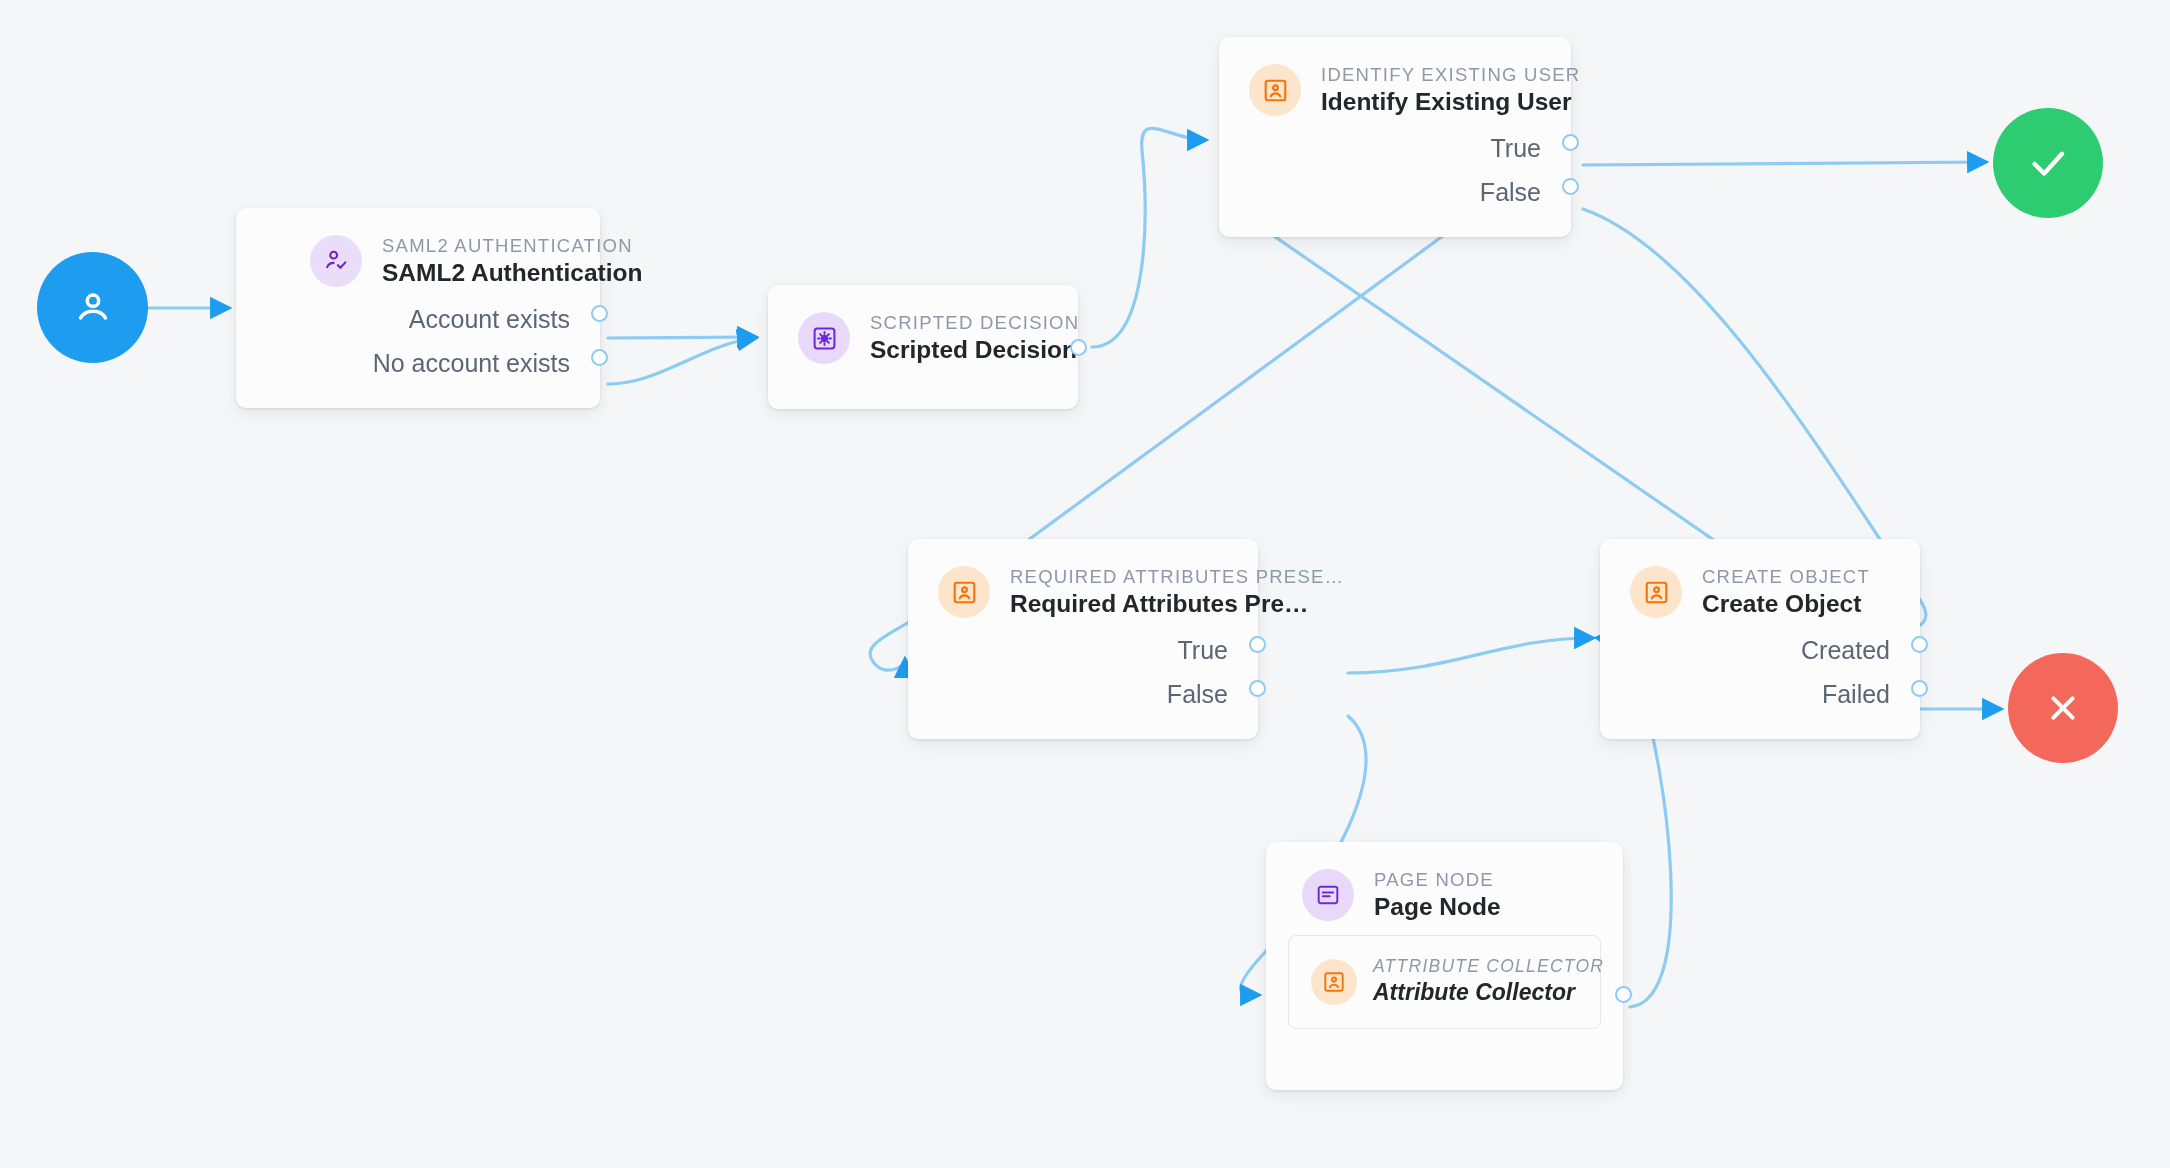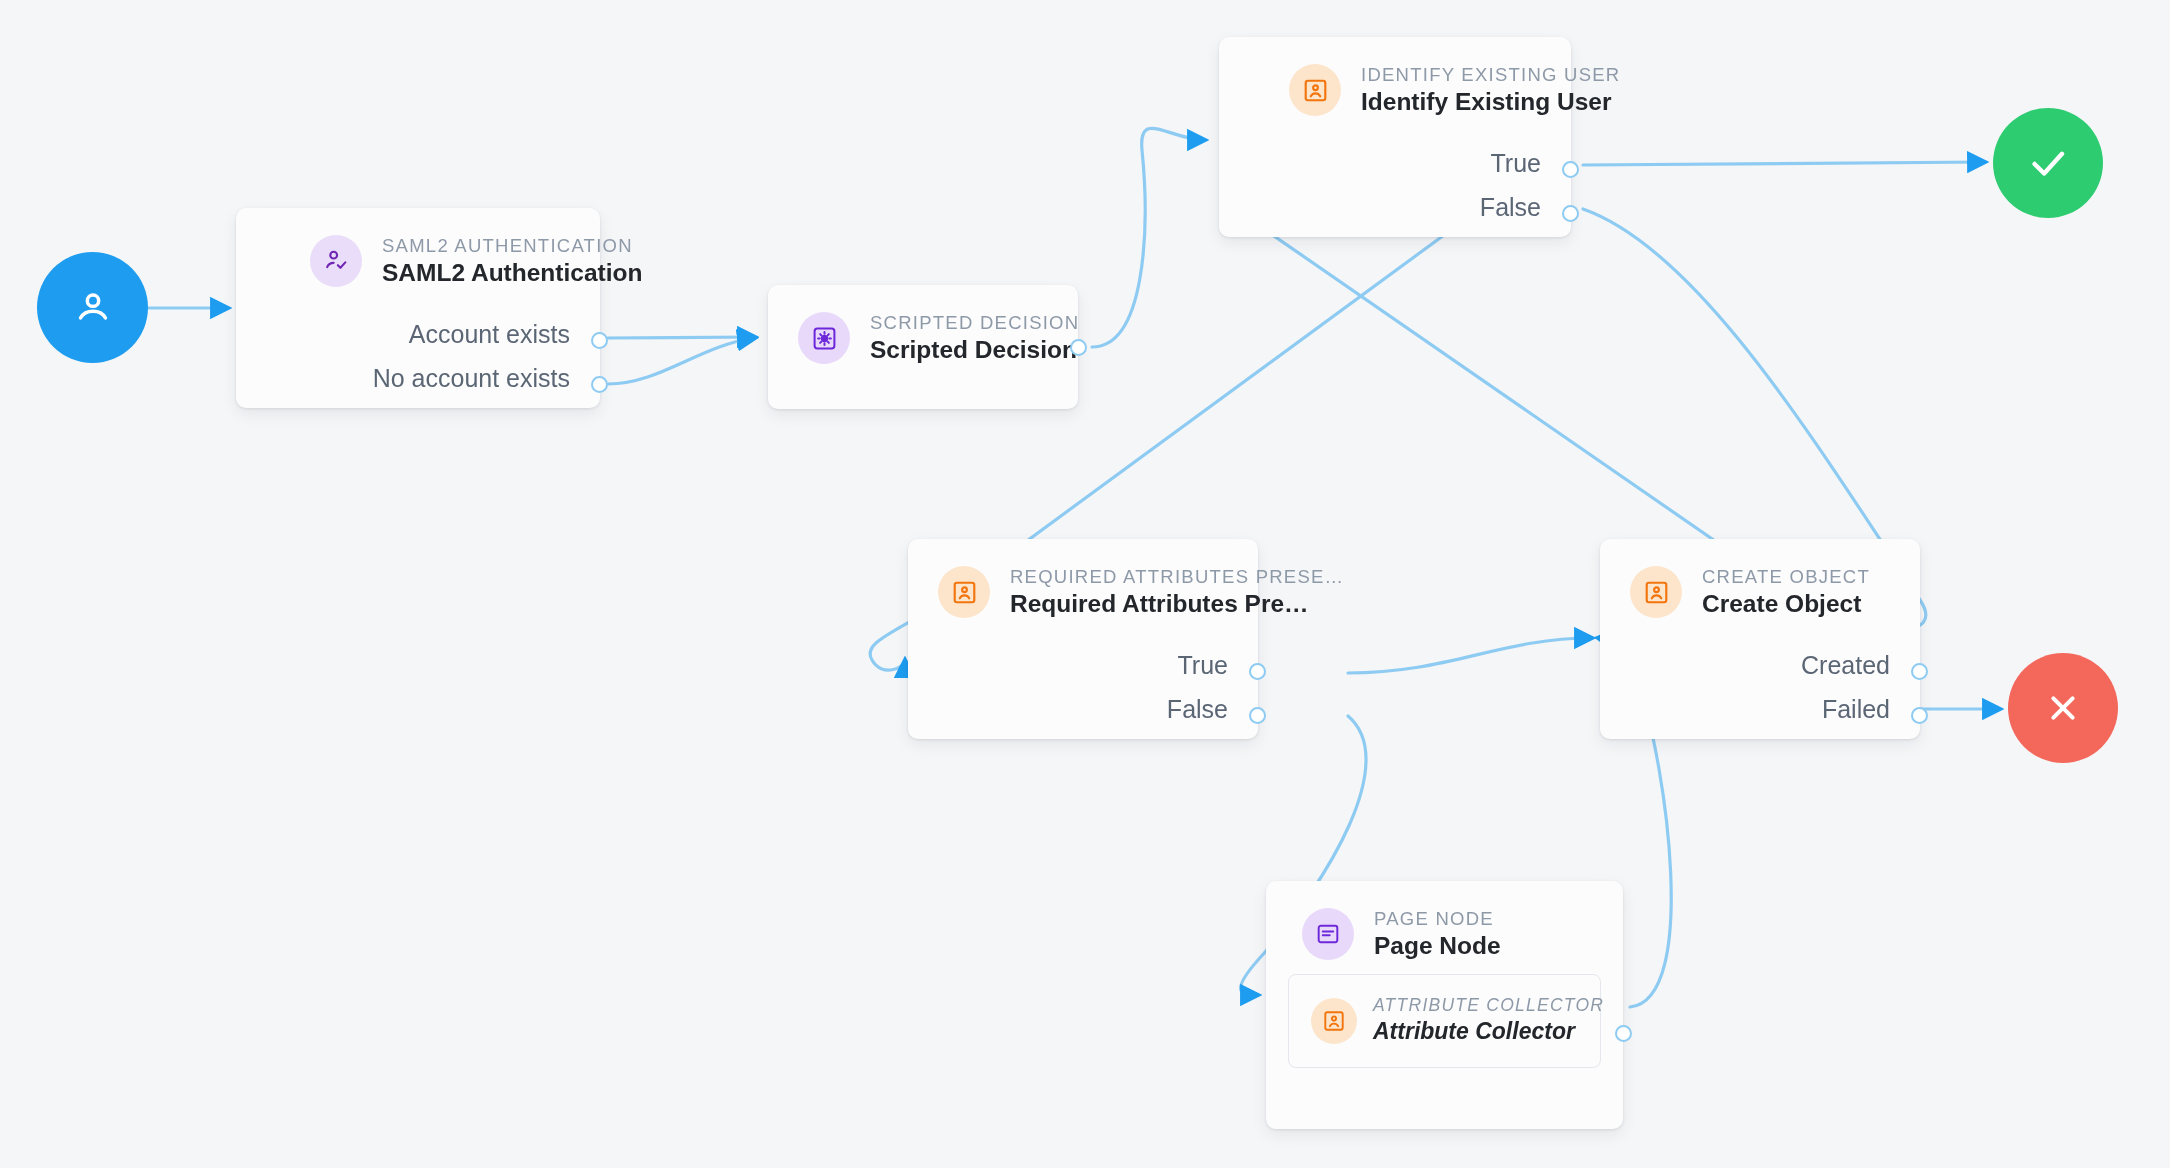--- a/index.html
+++ b/index.html
@@ -82,21 +82,21 @@
     line-height: 1.3;
     margin-top: 3px;
     white-space: nowrap;
     overflow: hidden;
   }
   .outputs {
     padding: 10px 30px 22px 30px;
   }
   .output-row {
     display: flex;
-    align-items: flex-end;
+    align-items: flex-start;
     justify-content: flex-end;
     height: 44px;
     position: relative;
   }
   .output-label {
     font-size: 25px;
     color: #5b6675;
     white-space: nowrap;
   }
   .port {
@@ -242,21 +242,21 @@
         </svg>
       </span>
       <span class="node-text">
         <span class="node-type">SCRIPTED DECISION</span>
         <span class="node-title">Scripted Decision</span>
       </span>
     </div>
     <span class="port-abs" style="right:-9px; top:54px;"></span>
   </div>
 
-  <div class="node" style="left:1219px; top:37px; width:352px; height:200px;padding-left:40px;">
+  <div class="node" style="left:1219px; top:37px; width:352px; height:200px;">
     <div class="node-head">
       <span class="node-icon icon-orange">
         <svg width="27" height="27" viewBox="0 0 24 24" fill="none" stroke="#f2740d" stroke-width="1.9" stroke-linecap="round" stroke-linejoin="round">
           <rect x="3.3" y="3.3" width="17.4" height="17.4" rx="2"></rect>
           <circle cx="12" cy="9.6" r="2.1"></circle>
           <path d="M7.8 17.2c.9-1.7 2.5-2.6 4.2-2.6s3.3.9 4.2 2.6"></path>
         </svg>
       </span>
       <span class="node-text">
         <span class="node-type">IDENTIFY EXISTING USER</span>
@@ -320,21 +320,21 @@
         <span class="output-label">Created</span>
         <span class="port right"></span>
       </div>
       <div class="output-row">
         <span class="output-label">Failed</span>
         <span class="port right"></span>
       </div>
     </div>
   </div>
 
-  <div class="page-node" style="left:1266px; top:881px; width:357px; height:248px;">
+  <div class="page-node" style="left:1266px; top:842px; width:357px; height:248px;">
     <div class="node-head" style="padding:26px 30px 4px 36px;">
       <span class="node-icon icon-purple2">
         <svg width="26" height="26" viewBox="0 0 24 24" fill="none" stroke="#6d28d9" stroke-width="1.8" stroke-linecap="round" stroke-linejoin="round">
           <rect x="3.4" y="4.4" width="17.2" height="15.2" rx="2"></rect>
           <path d="M7.2 9.6h9.6M7.2 13.1h6.4"></path>
         </svg>
       </span>
       <span class="node-text">
         <span class="node-type">PAGE NODE</span>
         <span class="node-title">Page Node</span>

